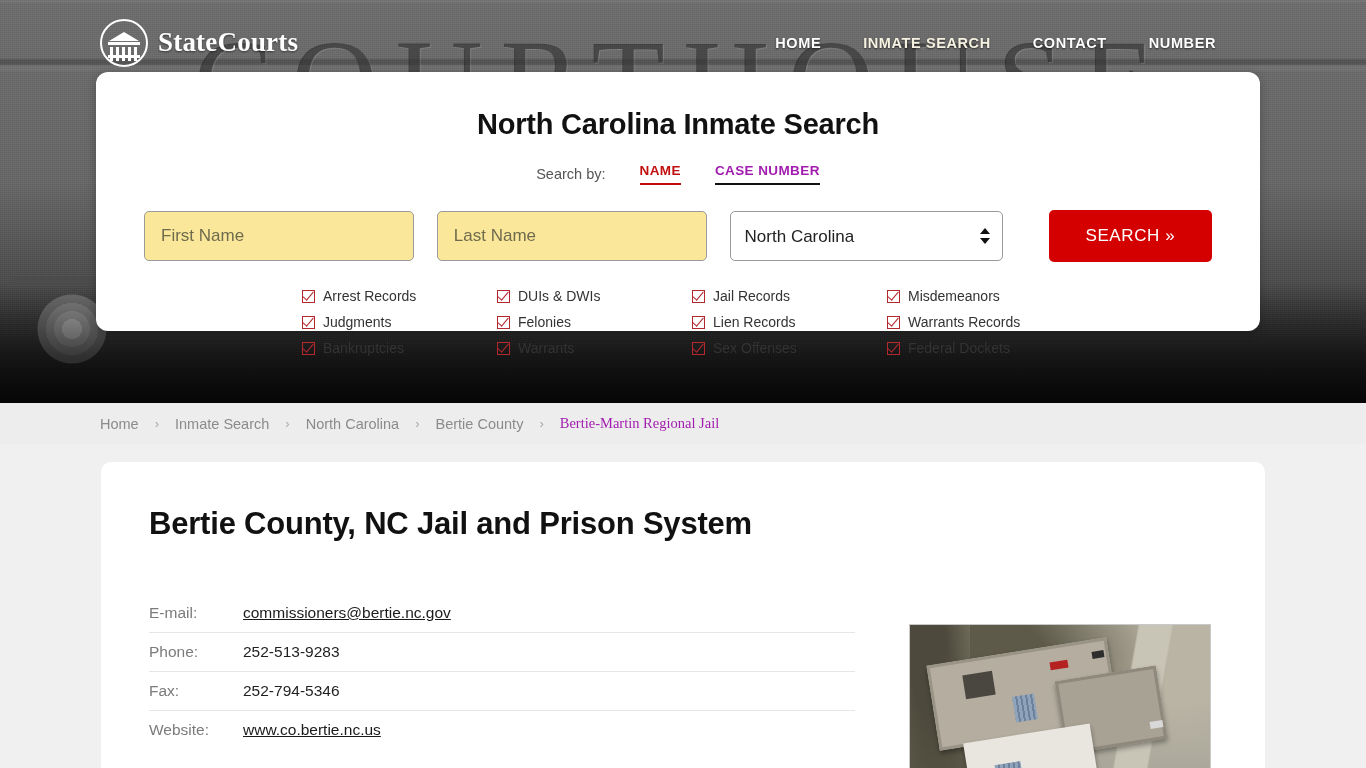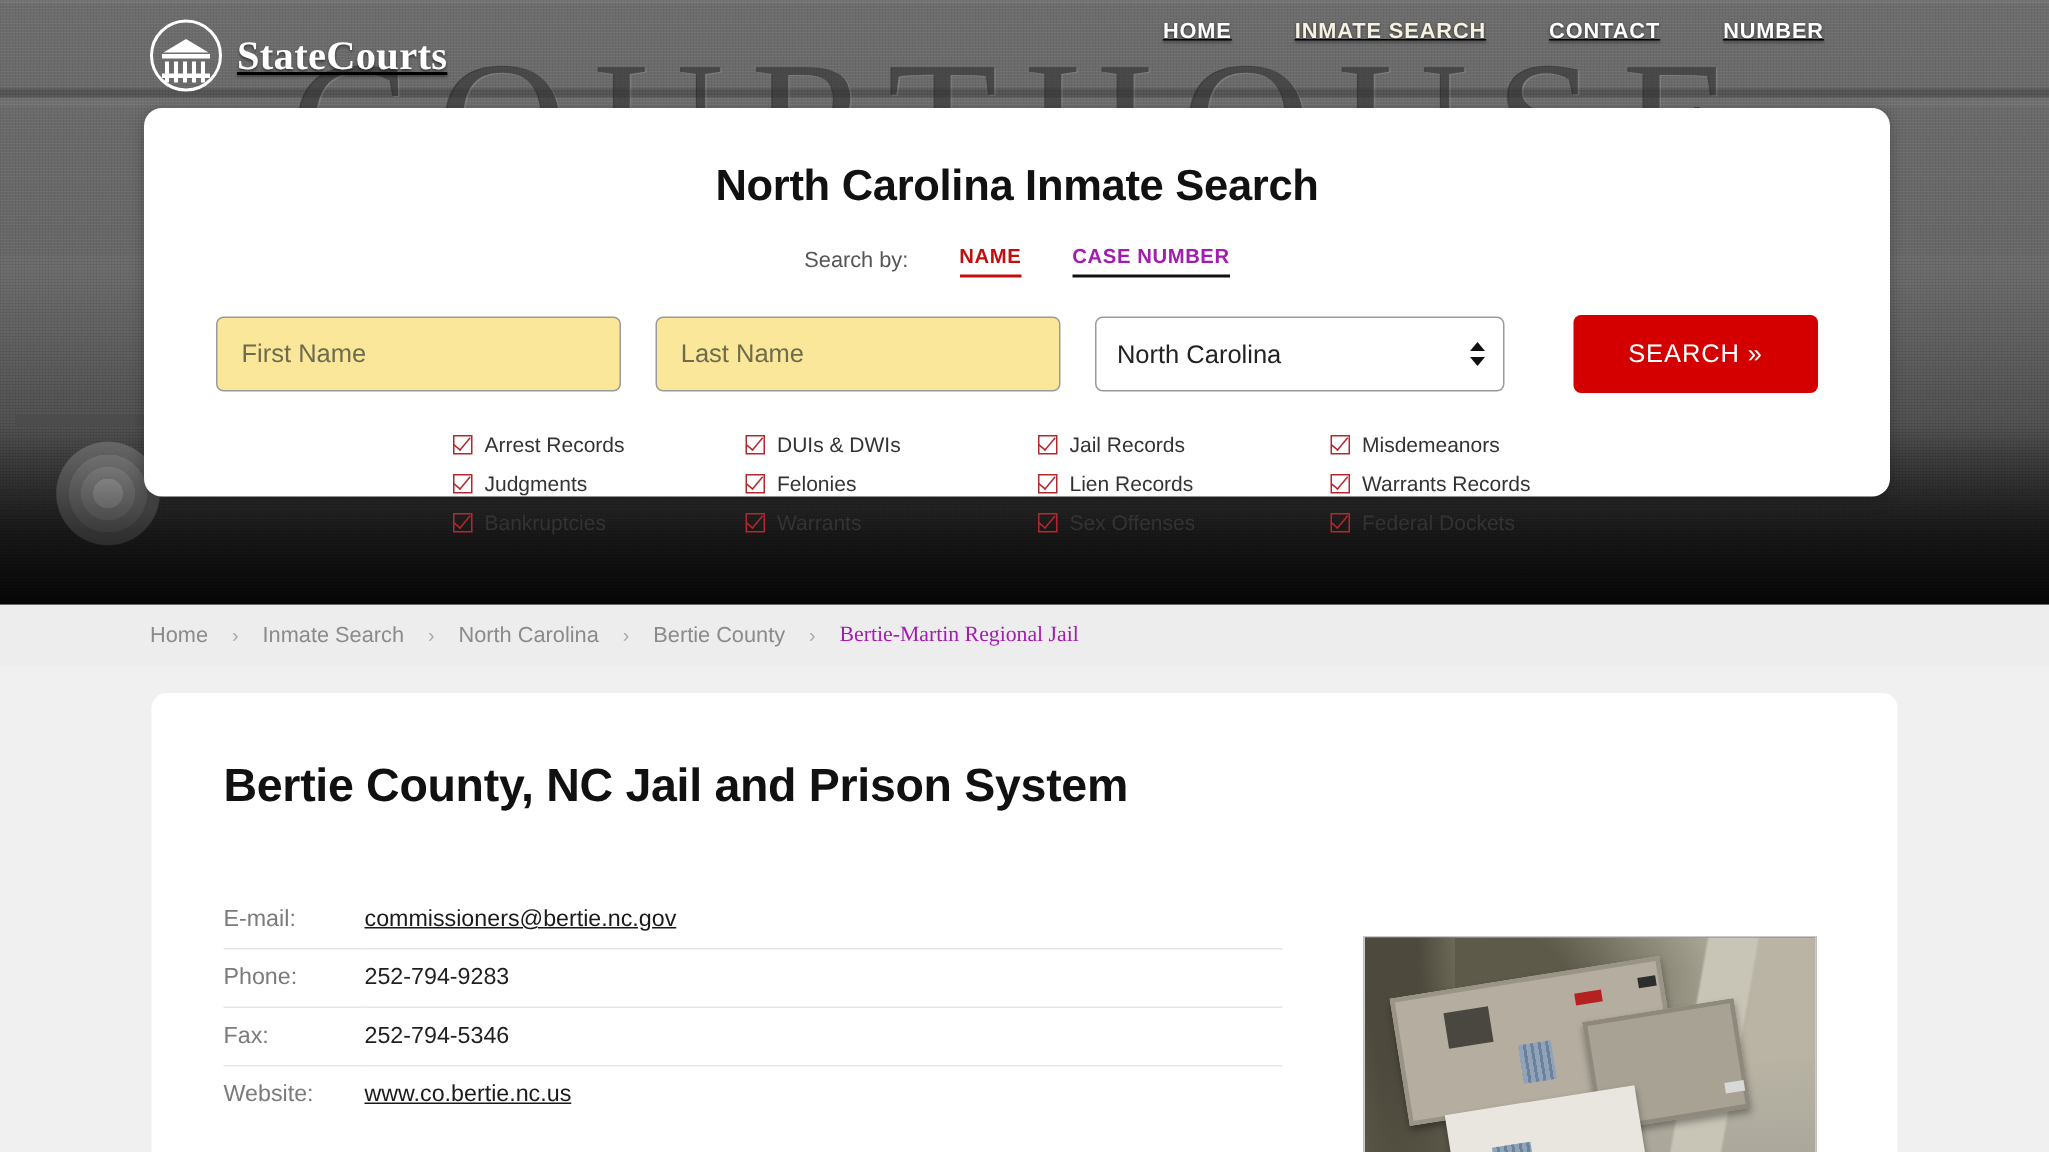--- a/index.html
+++ b/index.html
@@ -66,23 +66,22 @@
   .hero-dark-base {
     position: absolute; left: 0; right: 0; bottom: 0; height: 120px;
     background: linear-gradient(180deg, rgba(0,0,0,0) 0%, rgba(0,0,0,0.55) 60%, rgba(0,0,0,0.8) 100%);
   }
 
   .topbar {
     position: relative;
     z-index: 5;
     height: 72px;
     display: flex;
-    align-items: flex-start;
+    align-items: center;
     padding: 13px 150px 0 100px;
-    text-decoration: underline;
   }
   .brand { display: flex; align-items: center; gap: 10px; }
   .brand-mark {
     width: 48px; height: 48px; border-radius: 50%;
     border: 2.5px solid #fff;
     position: relative;
     flex: none;
   }
   .brand-mark .pediment {
     position: absolute; left: 50%; top: 11px; transform: translateX(-50%);
@@ -496,21 +495,21 @@
     <div class="content-left">
       <h2 class="content-h1">Bertie County, NC Jail and Prison System</h2>
       <table class="info">
         <tbody>
           <tr>
             <td class="k">E-mail:</td>
             <td class="v"><a href="#">commissioners@bertie.nc.gov</a></td>
           </tr>
           <tr>
             <td class="k">Phone:</td>
-            <td class="v">252-794-9283</td>
+            <td class="v">252-513-9283</td>
           </tr>
           <tr>
             <td class="k">Fax:</td>
             <td class="v">252-794-5346</td>
           </tr>
           <tr>
             <td class="k">Website:</td>
             <td class="v"><a href="#">www.co.bertie.nc.us</a></td>
           </tr>
         </tbody>

